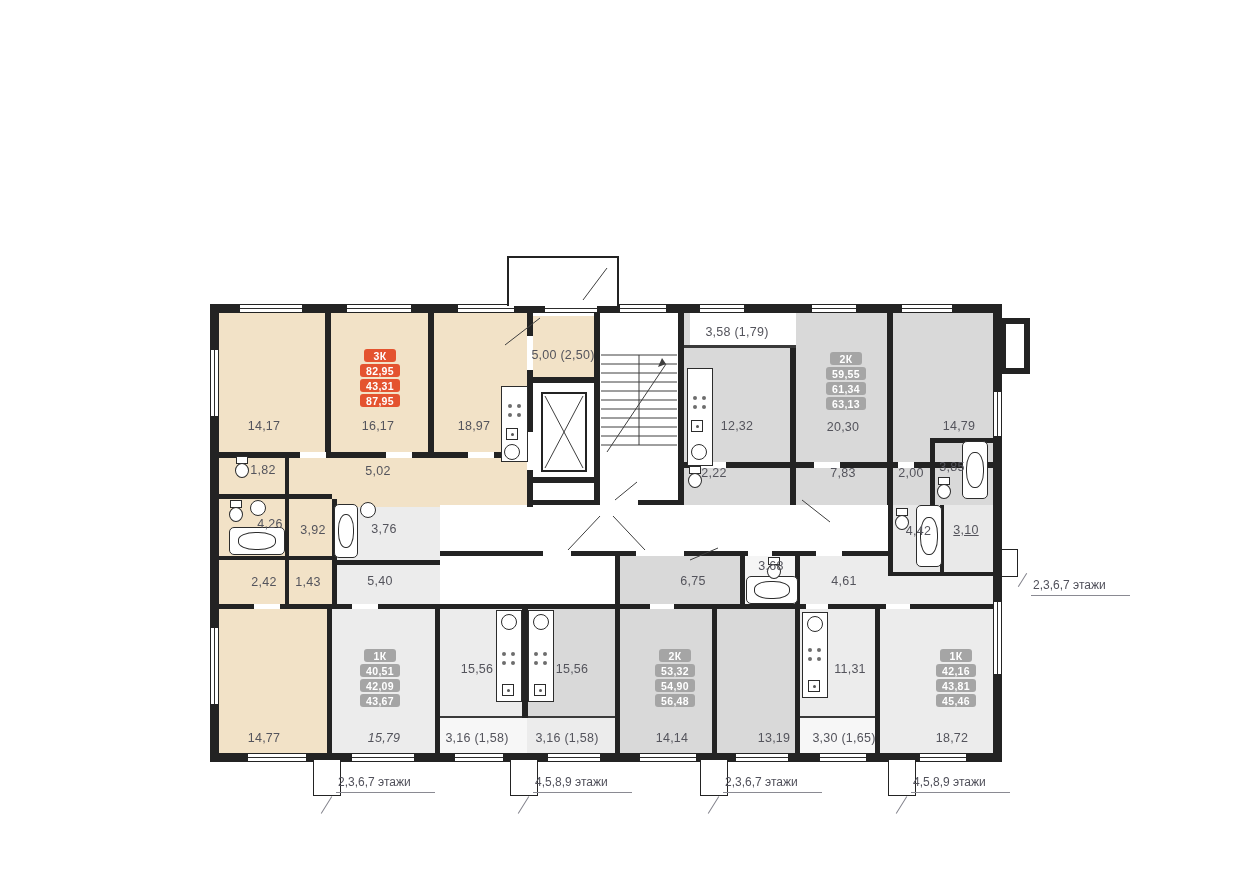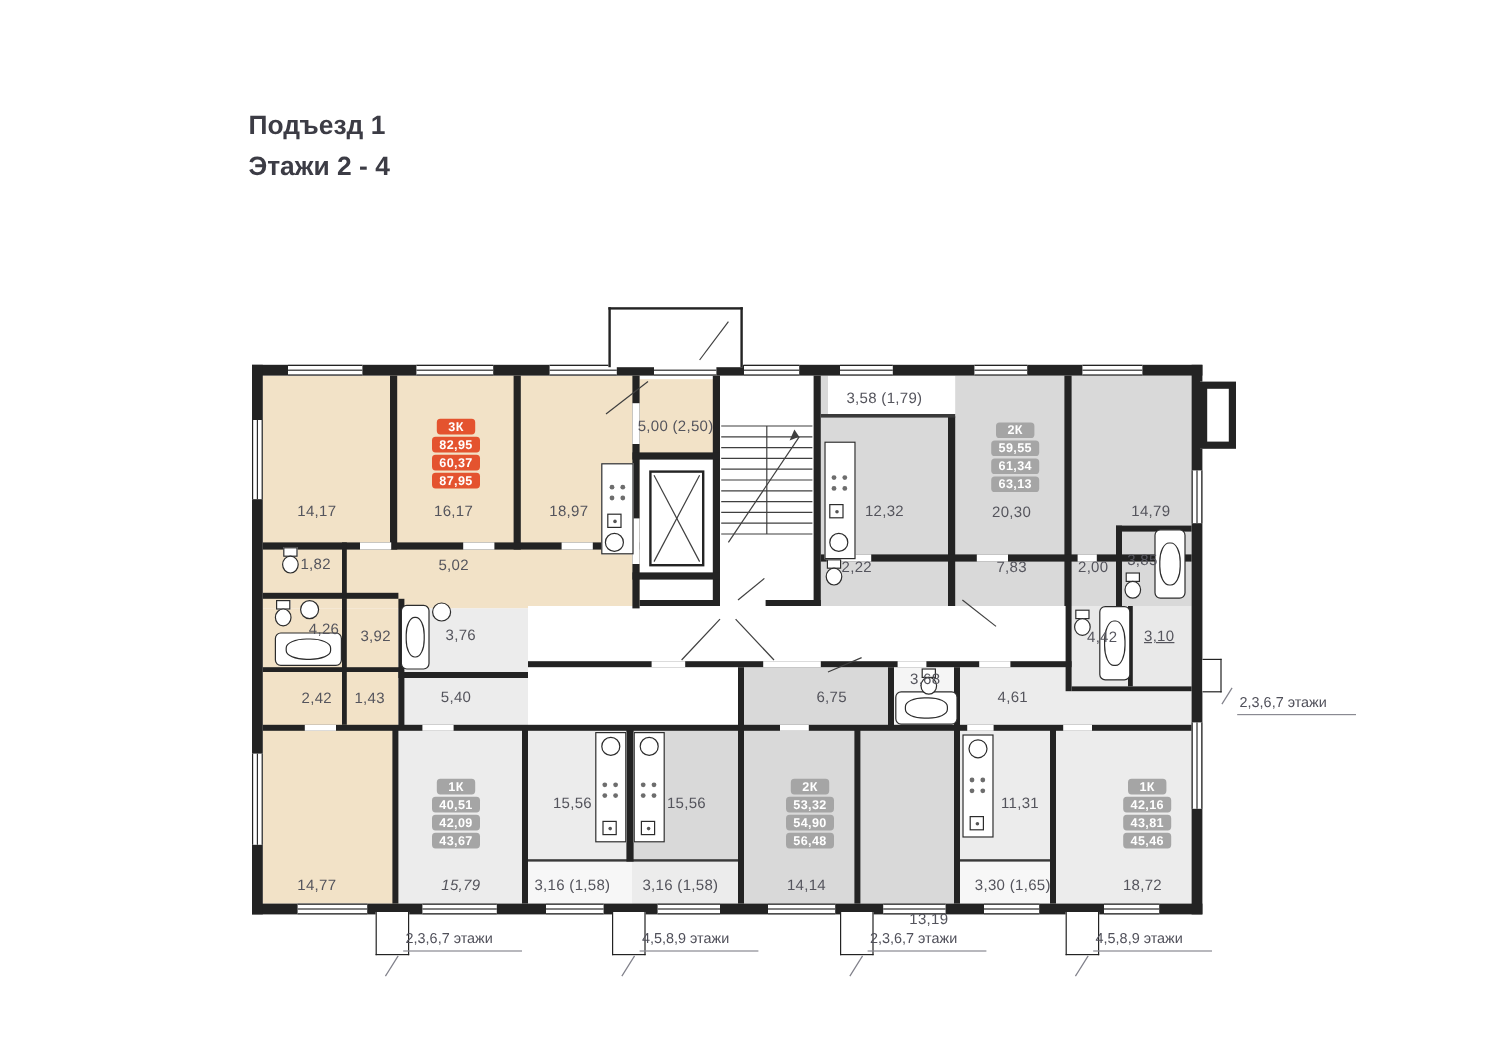--- a/index.html
+++ b/index.html
@@ -39,24 +39,20 @@
   .co-slash{position:absolute;width:1px;height:20px;background:#80808a;transform:rotate(32deg);}
   .co-label{position:absolute;font-size:12px;color:#50505a;border-bottom:1px solid #8a8a92;
             padding:0 24px 3px 2px;white-space:nowrap;}
   svg.lines{position:absolute;left:0;top:0;pointer-events:none;}
 </style>
 </head>
 <body>
 
 <div class="canvas">
 
-  <div class="title">
-    <div>Подъезд 1</div>
-    <div>Этажи 2 - 4</div>
-  </div>
 
   <div class="fill" style="left:219px;top:313px;width:314px;height:194px;background:#f2e2c7;"></div>
   <div class="fill" style="left:219px;top:507px;width:113px;height:101px;background:#f2e2c7;"></div>
   <div class="fill" style="left:219px;top:608px;width:113px;height:145px;background:#f2e2c7;"></div>
   <div class="fill" style="left:529px;top:316px;width:66px;height:66px;background:#f2e2c7;"></div>
   <div class="fill" style="left:684px;top:313px;width:309px;height:192px;background:#d9d9d9;"></div>
   <div class="fill" style="left:690px;top:313px;width:106px;height:34px;background:#ffffff;"></div>
   <div class="fill" style="left:440px;top:505px;width:453px;height:51px;background:#ffffff;"></div>
   <div class="fill" style="left:332px;top:507px;width:108px;height:101px;background:#ececec;"></div>
   <div class="fill" style="left:440px;top:556px;width:180px;height:52px;background:#ffffff;"></div>
@@ -262,29 +258,29 @@
   <div class="rl" style="left:693px;top:581px;">6,75</div>
   <div class="rl" style="left:771px;top:566px;">3,68</div>
   <div class="rl" style="left:844px;top:581px;text-align:right;">4,61</div>
   <div class="rl" style="left:264px;top:738px;">14,77</div>
   <div class="rl" style="left:384px;top:738px;font-style:italic;">15,79</div>
   <div class="rl" style="left:477px;top:669px;">15,56</div>
   <div class="rl" style="left:572px;top:669px;">15,56</div>
   <div class="rl" style="left:477px;top:738px;">3,16 (1,58)</div>
   <div class="rl" style="left:567px;top:738px;">3,16 (1,58)</div>
   <div class="rl" style="left:672px;top:738px;">14,14</div>
-  <div class="rl" style="left:774px;top:766px;text-align:center;">13,19</div>
+  <div class="rl" style="left:774px;top:738px;text-align:center;">13,19</div>
   <div class="rl" style="left:850px;top:669px;">11,31</div>
   <div class="rl" style="left:844px;top:738px;">3,30 (1,65)</div>
   <div class="rl" style="left:952px;top:738px;">18,72</div>
 
   <div class="badge red" style="left:360px;top:349px;">
     <div class="row type">3К</div>
     <div class="row">82,95</div>
-    <div class="row">60,37</div>
+    <div class="row">43,31</div>
     <div class="row">87,95</div>
   </div>
   <div class="badge grey" style="left:826px;top:352px;">
     <div class="row type">2К</div>
     <div class="row">59,55</div>
     <div class="row">61,34</div>
     <div class="row">63,13</div>
   </div>
   <div class="badge grey" style="left:360px;top:649px;">
     <div class="row type">1К</div>

